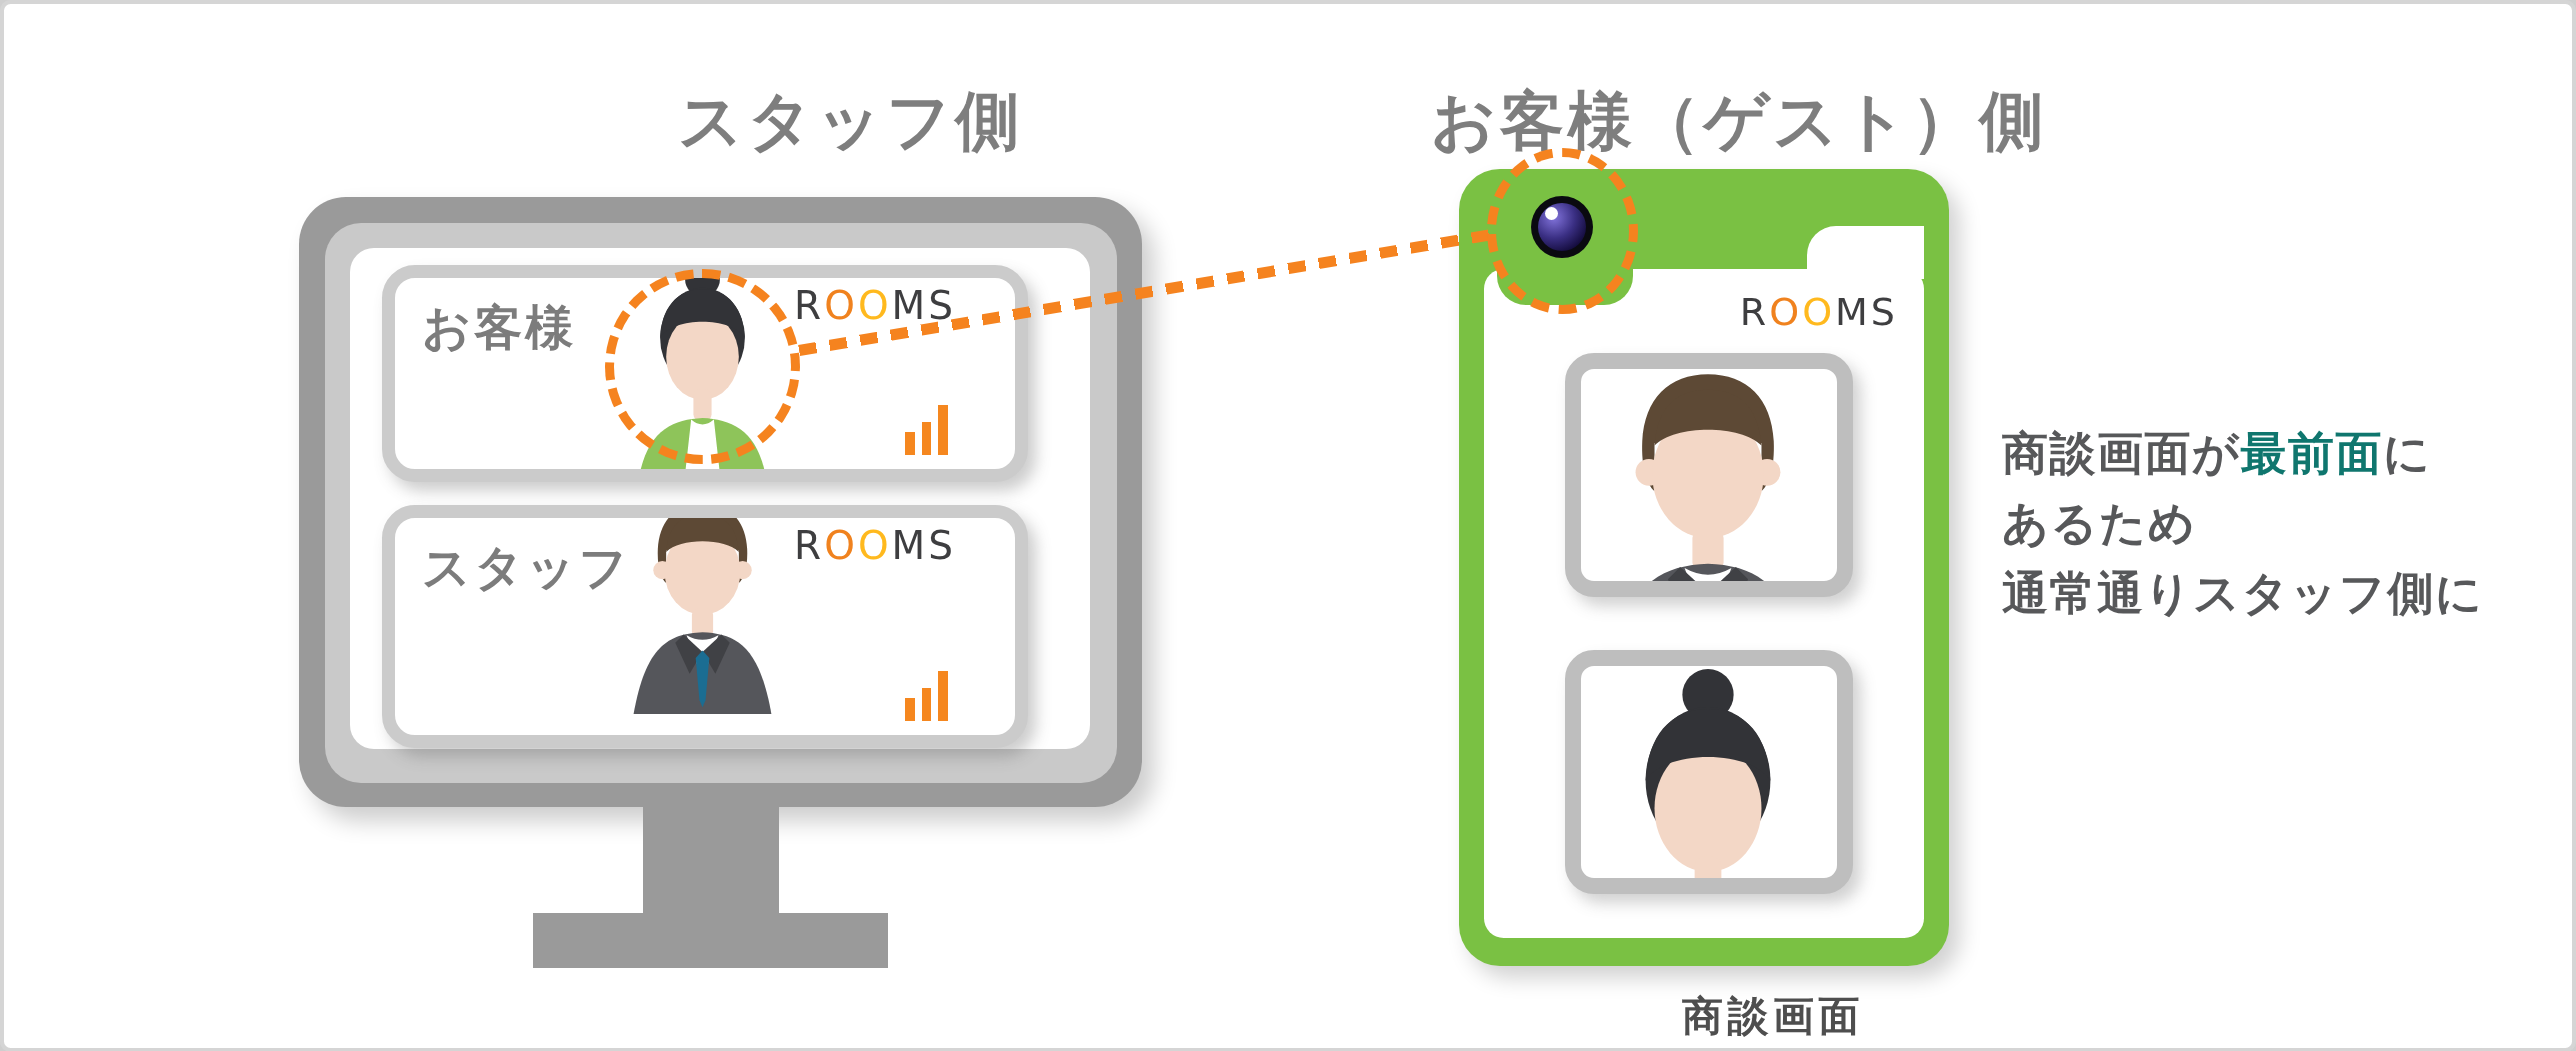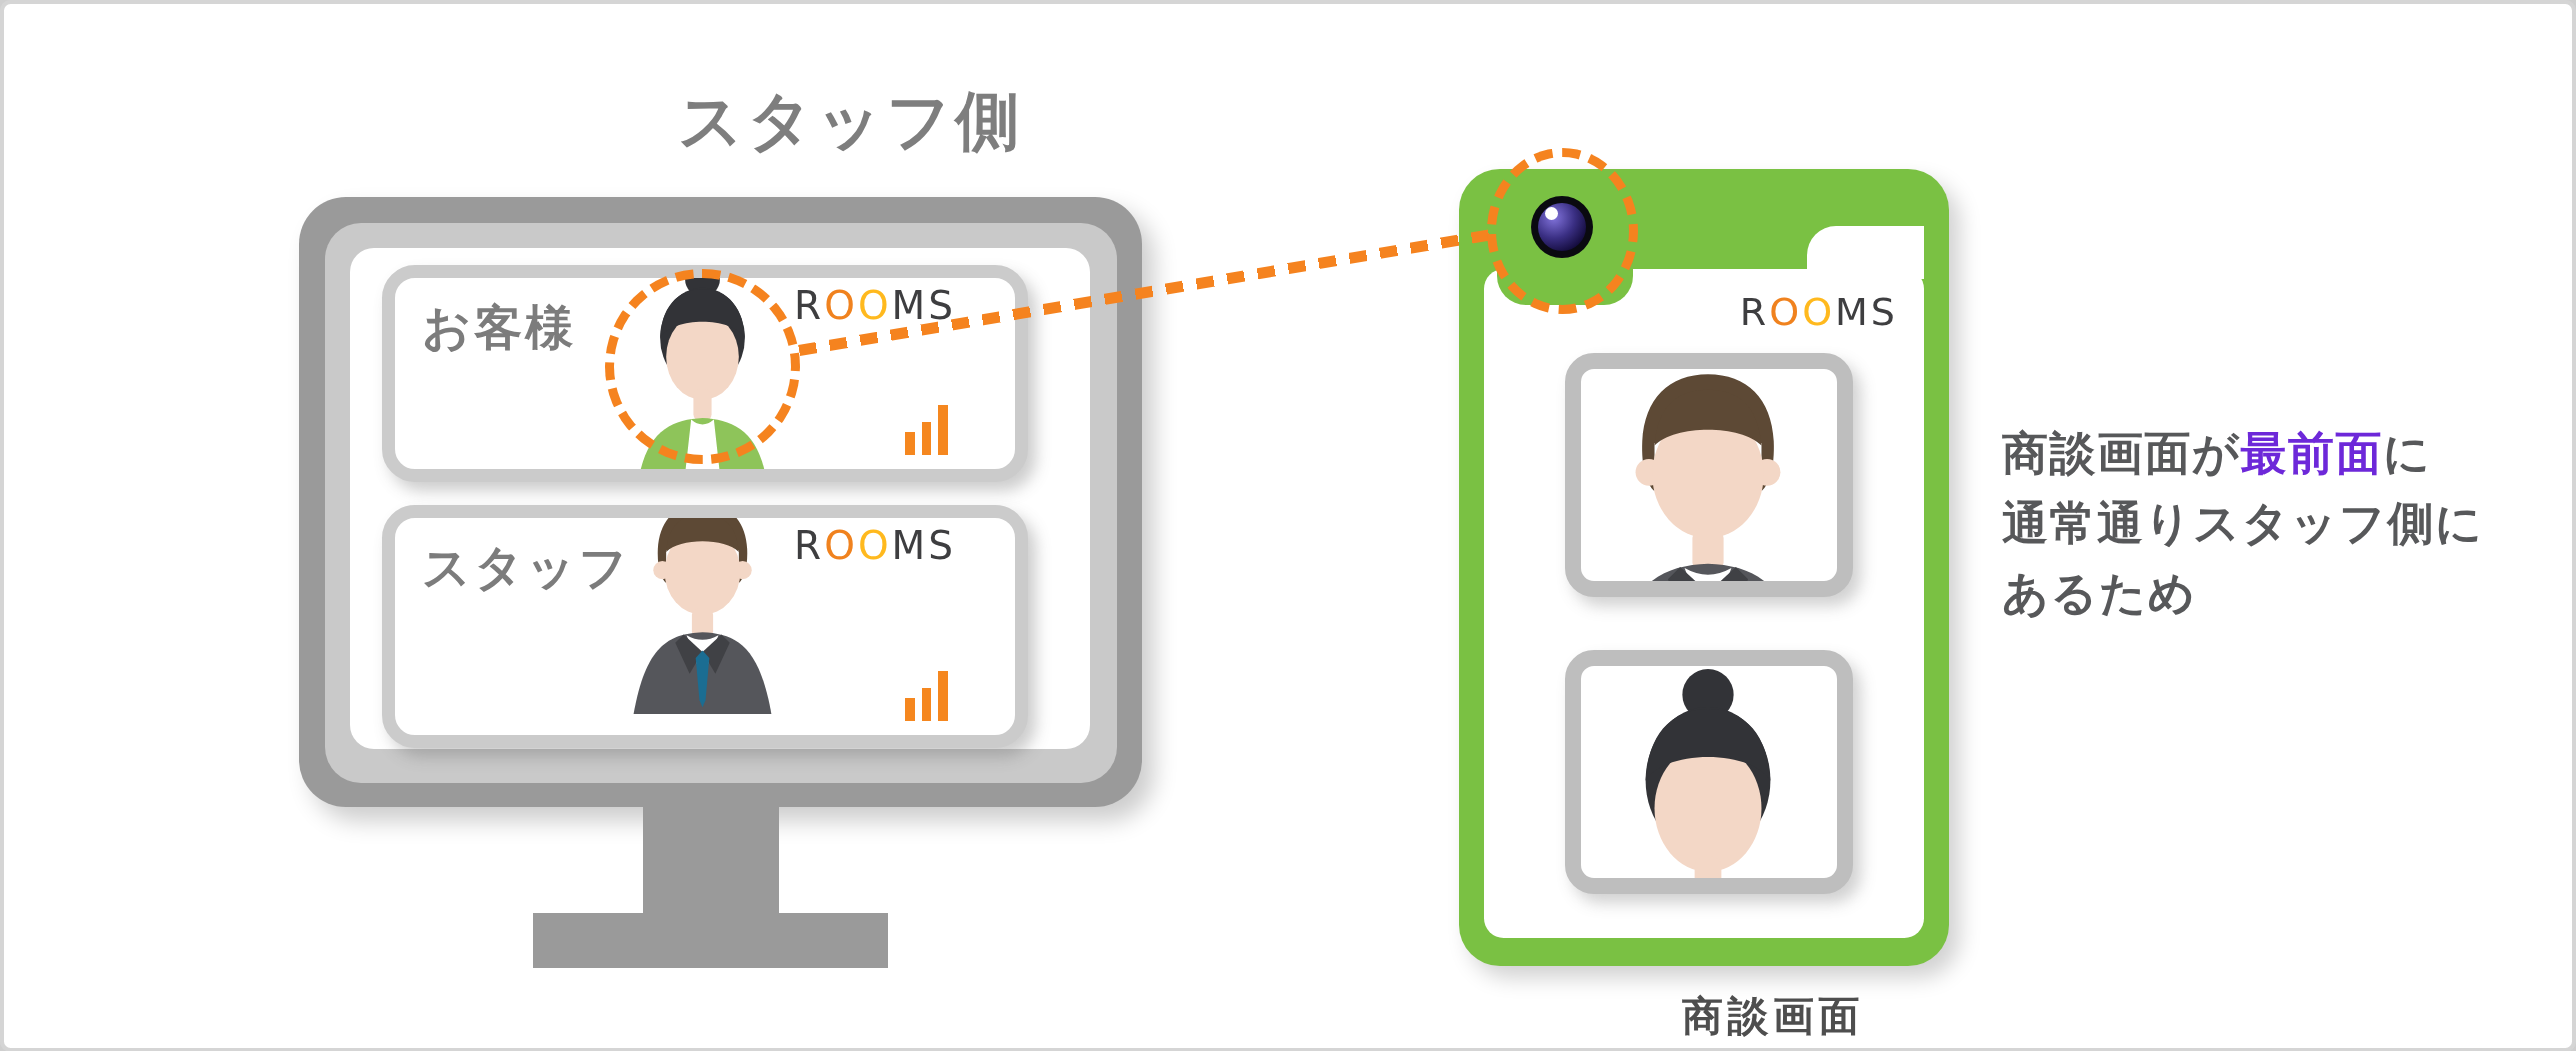--- a/index.html
+++ b/index.html
@@ -134,21 +134,21 @@
     position:absolute; left:1550px; top:985px; width:310px; text-align:right;
     font-size:41px; font-weight:600; color:#4E4E4E; letter-spacing:4.5px;
   }
 
   
   .annotation {
     position:absolute; left:1998px; top:414px; width:544px;
     font-size:46px; font-weight:600; color:#57585A; letter-spacing:1.5px;
   }
   .ann-line { height:70px; line-height:70px; white-space:nowrap; }
-  .ann-hl { color:#6d28d9; }
+  .ann-hl { color:#0f766e; }
 </style>
 </head>
 <body>
 
 <svg width="0" height="0" style="position:absolute" aria-hidden="true">
   <defs>
     <g id="avatar-woman">
       <circle cx="105" cy="23" r="23" fill="#323337"></circle>
       <ellipse cx="105" cy="100" rx="56" ry="66" fill="#323337"></ellipse>
       <ellipse cx="105" cy="125" rx="48" ry="57" fill="#F3D7C6"></ellipse>
@@ -169,20 +169,21 @@
       <path d="M80,175 L105,198 L88,227 L69,186 Z" fill="#404145"></path>
       <path d="M130,175 L105,198 L122,227 L141,186 Z" fill="#404145"></path>
       <path d="M105,196 L96,206 L101,262 L105,271 L109,262 L114,206 Z" fill="#1B6D92"></path>
     </g>
   </defs>
 </svg>
 
 <div class="canvas">
 
   <div class="section-title title-left">スタッフ側</div>
+  <div class="section-title title-right">お客様（ゲスト）側</div>
 
   <div class="monitor-bezel"></div>
   <div class="monitor-frame"></div>
   <div class="monitor-screen"></div>
   <div class="monitor-neck"></div>
   <div class="monitor-base"></div>
 
   <div class="video-panel panel-customer">
     <span class="panel-label">お客様</span>
     <svg class="panel-avatar" width="159" height="212" viewBox="0 0 210 280">
@@ -229,18 +230,18 @@
   </div>
 
   <div class="phone-caption">商談画面</div>
 
   <div class="focus-ellipse"></div>
   <div class="connector-line"></div>
   <div class="camera-circle"></div>
 
   <div class="annotation">
     <div class="ann-line"><span>商談画面が</span><span class="ann-hl">最前面</span><span>に</span></div>
+    <div class="ann-line"><span>あるため</span></div>
     <div class="ann-line"><span>通常通りスタッフ側に</span></div>
-    <div class="ann-line"><span>あるため</span></div>
   </div>
 
 </div>
 
 
 </body></html>

